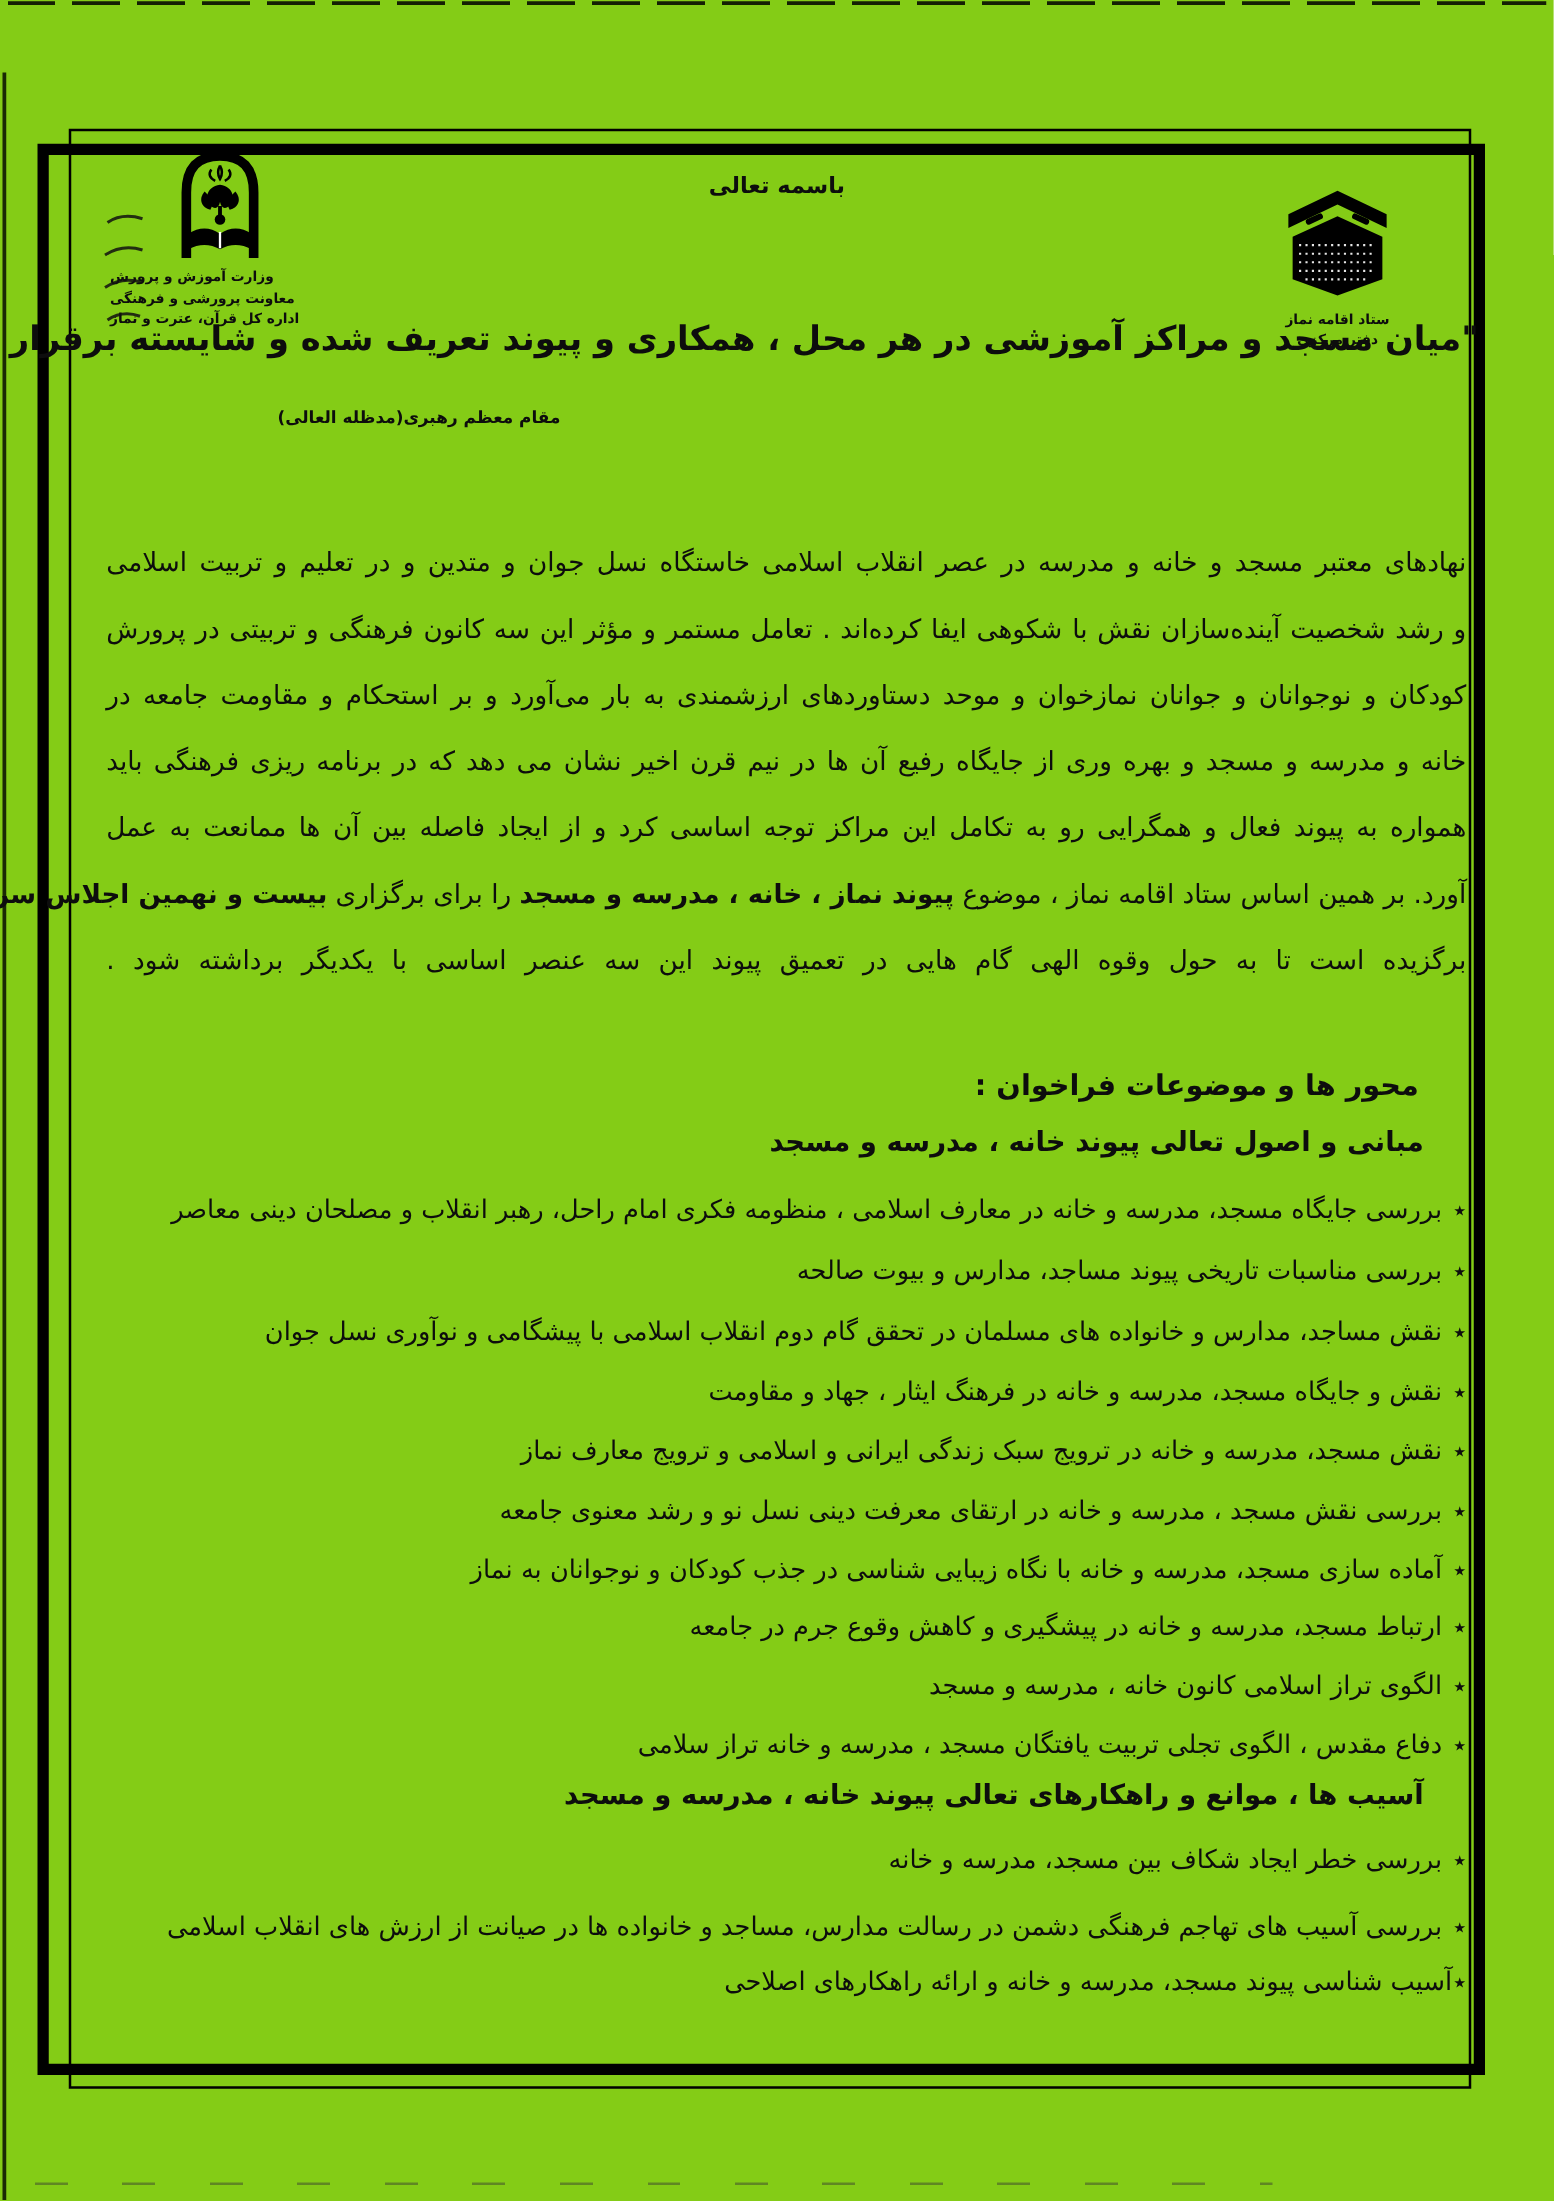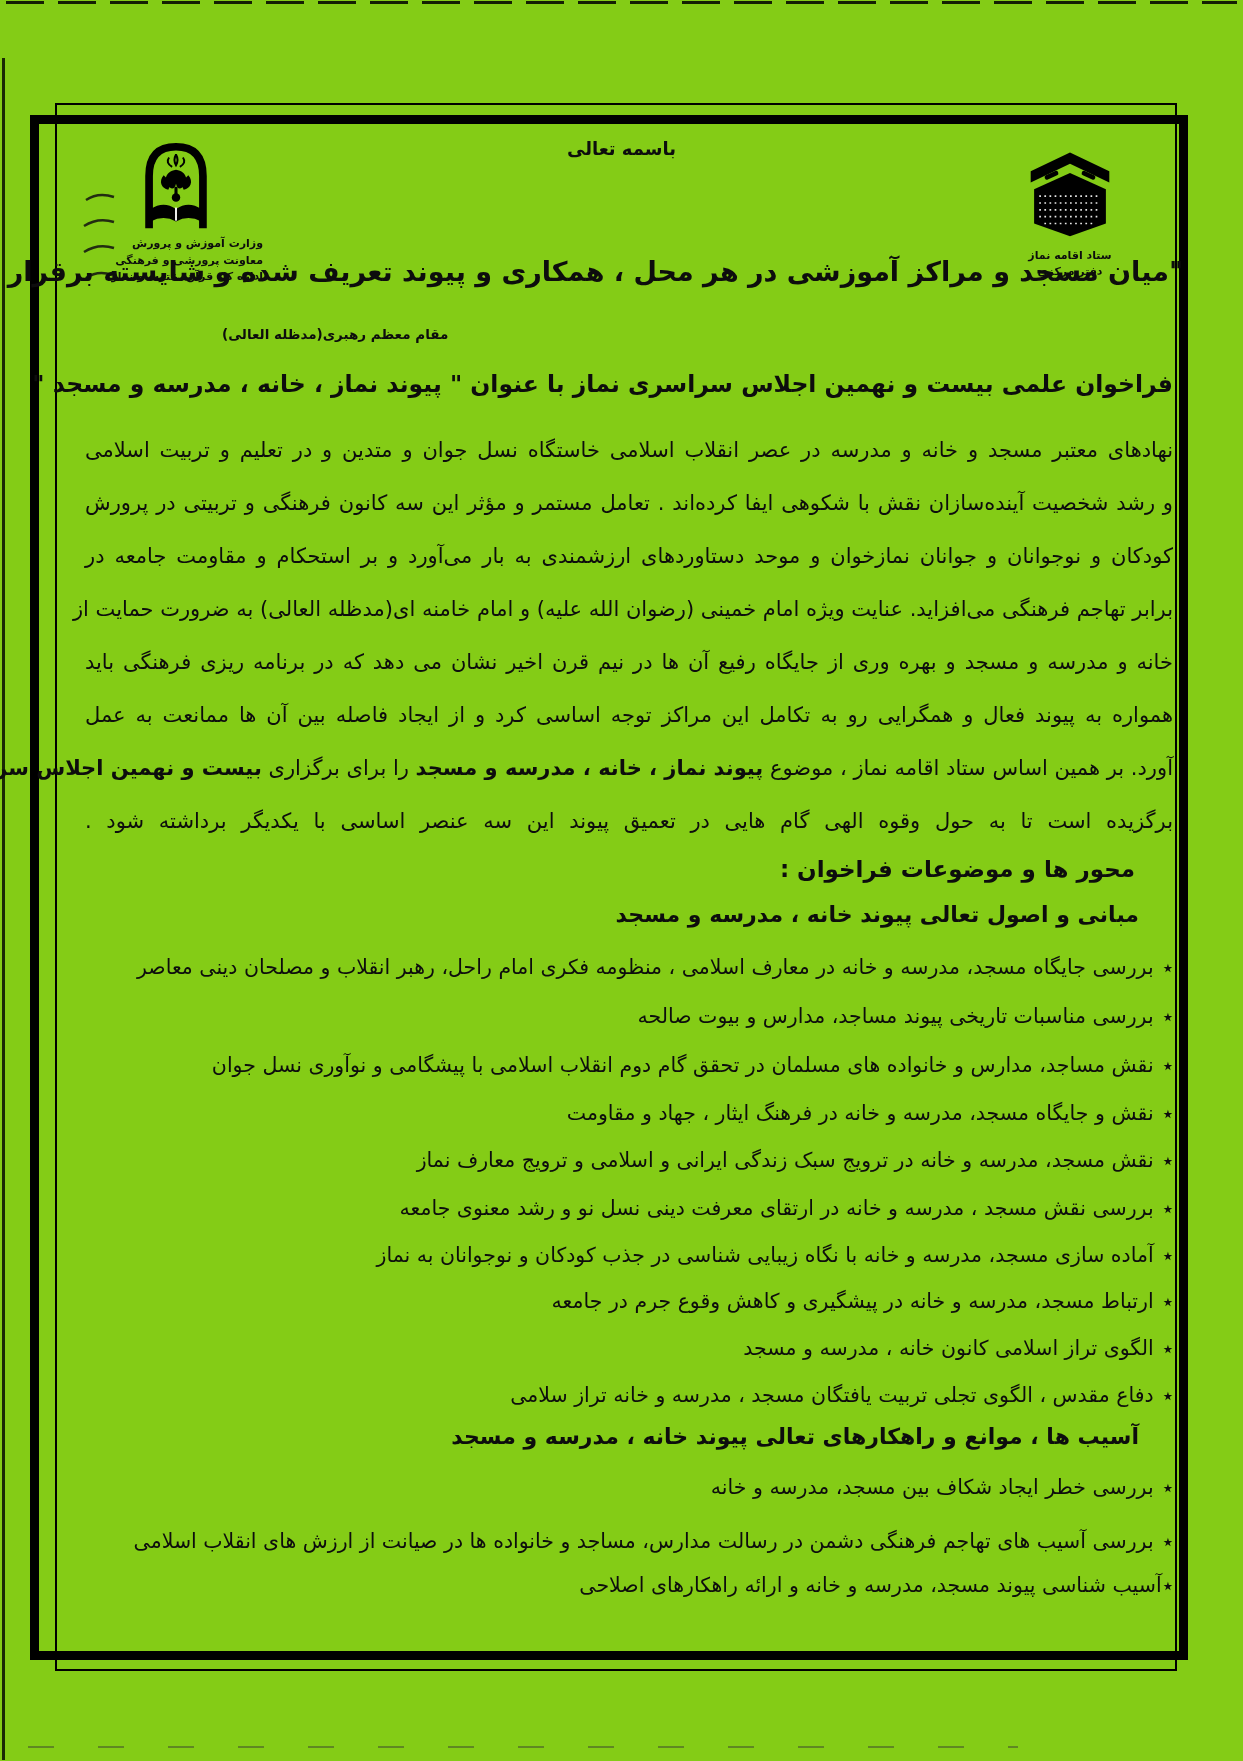--- a/index.html
+++ b/index.html
@@ -33,21 +33,21 @@
   }
   .frame-thin{
     position:absolute;left:55px;top:103px;width:1122px;height:1568px;
     border:2px solid #000;box-sizing:border-box;
   }
   
   .basmala{
     position:absolute;top:138px;left:0;right:0;
     text-align:center;font-size:18px;font-weight:bold;direction:rtl;
   }
-  .logo-left{position:absolute;left:88px;top:136px;width:175px;text-align:right;}
+  .logo-left{position:absolute;left:88px;top:114px;width:175px;text-align:left;}
   .logo-left svg{display:block;margin:0 auto;}
   .logo-caption{direction:rtl;font-size:11px;font-weight:bold;line-height:1.5;white-space:nowrap;}
   .stamp-marks{position:absolute;left:-8px;top:52px;}
   .logo-right{position:absolute;left:1000px;top:140px;width:140px;text-align:center;}
   .logo-right svg{display:block;margin:10px auto 4px auto;}
   .logo-caption2{direction:rtl;font-size:11px;font-weight:bold;line-height:1.45;white-space:nowrap;}
   
   .quote{
     position:absolute;top:256px;left:110px;right:60px;
     direction:rtl;text-align:center;
@@ -145,27 +145,25 @@
         <line x1="14" y1="78" x2="86" y2="78"></line>
         <line x1="20" y1="86" x2="80" y2="86"></line>
       </g>
     </svg>
     <div class="logo-caption2">ستاد اقامه نماز</div>
     <div class="logo-caption2">دفتر مرکزی</div>
   </div>
 
   <div class="quote">"میان مسجد و مراکز آموزشی در هر محل ، همکاری و پیوند تعریف شده و شایسته برقرار گردد."</div>
   <div class="attribution">مقام معظم رهبری(مدظله العالی)</div>
-  <div class="doc-title">فراخوان علمی بیست و نهمین اجلاس سراسری نماز  با عنوان " پیوند نماز ، خانه ، مدرسه و مسجد "</div>
 
   <div class="body-text">
     <div class="body-line">نهادهای معتبر مسجد و خانه و مدرسه در عصر انقلاب اسلامی خاستگاه نسل جوان و متدین و در تعلیم و تربیت اسلامی</div>
     <div class="body-line">و رشد شخصیت آینده‌سازان نقش با شکوهی ایفا کرده‌اند . تعامل مستمر و مؤثر این سه کانون فرهنگی و تربیتی در پرورش</div>
     <div class="body-line">کودکان و نوجوانان و جوانان نمازخوان و موحد دستاوردهای ارزشمندی به بار می‌آورد و بر استحکام و مقاومت جامعه در</div>
-    <div class="body-line">برابر تهاجم فرهنگی می‌افزاید. عنایت ویژه امام خمینی (رضوان الله علیه) و امام خامنه ای(مدظله العالی) به ضرورت حمایت از</div>
     <div class="body-line">خانه و مدرسه و مسجد و بهره وری از جایگاه رفیع آن ها در نیم قرن اخیر نشان می دهد که در برنامه ریزی فرهنگی باید</div>
     <div class="body-line">همواره به پیوند فعال و همگرایی رو به تکامل این مراکز توجه اساسی کرد و از ایجاد فاصله بین آن ها ممانعت به عمل</div>
     <div class="body-line"><span>آورد. بر همین اساس ستاد اقامه نماز ، موضوع </span><span class="b">پیوند نماز ، خانه ، مدرسه و مسجد</span><span> را برای برگزاری </span><span class="b">بیست و نهمین اجلاس سراسری نماز</span></div>
     <div class="body-line">برگزیده است تا به حول وقوه الهی گام هایی در تعمیق پیوند این سه عنصر اساسی با یکدیگر برداشته شود .</div>
   </div>
 
   <div class="sec-heading" style="top:856px;">محور ها و موضوعات فراخوان :</div>
   <div class="sub-heading" style="top:902px;">مبانی و اصول تعالی پیوند خانه ، مدرسه و مسجد</div>
 
   <div class="bullet" style="top:952px;"><span class="star">٭</span><span>بررسی جایگاه مسجد، مدرسه و خانه در معارف اسلامی ، منظومه فکری امام راحل، رهبر انقلاب و مصلحان دینی معاصر</span></div>

